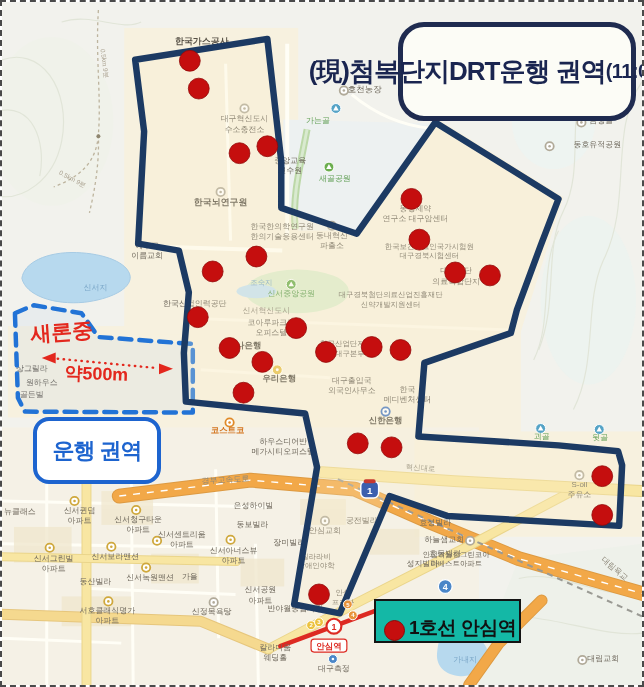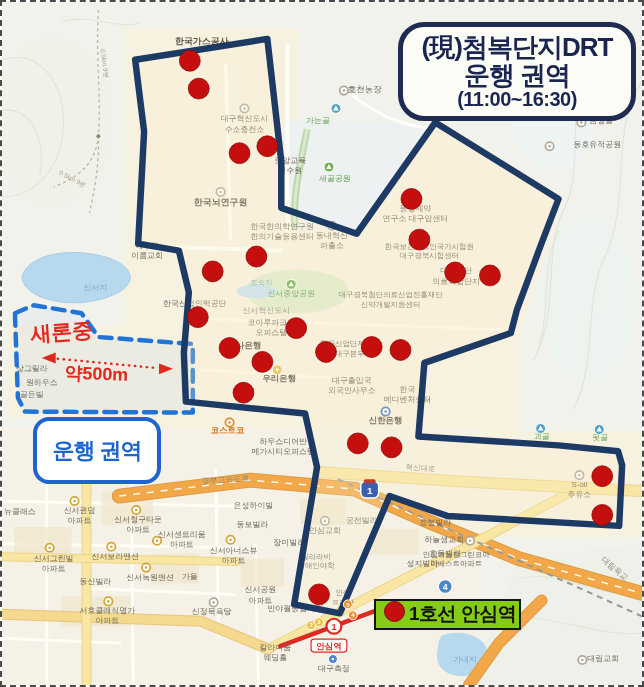--- a/index.html
+++ b/index.html
@@ -2,26 +2,26 @@
 <html><head>
 <meta charset="utf-8">
 <style>
   html,body{margin:0;padding:0;background:#e9e9e9;}
   .stage{position:relative;width:644px;height:687px;margin:0 auto;background:#fff;
     border:2px dashed #4a4a4a;box-sizing:border-box;overflow:hidden;
     font-family:"Liberation Sans","DejaVu Sans",sans-serif;}
   .stage svg{position:absolute;left:0;top:0;}
   .overlay{position:absolute;box-sizing:border-box;}
   .title-box{left:396px;top:20px;width:238px;height:99px;background:#fcfcf6;
-    border:5px solid #1f2b50;border-radius:26px;display:flex;flex-direction:column;
+    border:5px solid #1f2b50;border-radius:26px;display:flex;flex-direction:row;
     align-items:center;justify-content:center;line-height:1.08;z-index:30;}
   .title-line{font-size:26px;font-weight:bold;color:#1a2550;letter-spacing:-1px;white-space:nowrap;}
   .title-time{font-size:20px;font-weight:600;color:#1a2550;letter-spacing:-0.5px;}
-  .legend-box{left:372px;top:597px;width:147px;height:31px;background:#84cc16;
-    border:2.5px solid #141414;display:flex;align-items:flex-start;z-index:30;}
+  .legend-box{left:372px;top:597px;width:147px;height:44px;background:#14b8a6;
+    border:2.5px solid #141414;display:flex;align-items:flex-end;z-index:30;}
   .legend-dot{width:19px;height:19px;border-radius:50%;background:#c50e0e;
     border:1px solid #8f0808;margin-left:8px;flex:0 0 auto;}
   .legend-label{font-size:19px;font-weight:bold;color:#111;margin-left:4px;white-space:nowrap;letter-spacing:-0.5px;}
   .expansion-box{left:31px;top:415px;width:128px;height:67px;background:#ffffff;
     border:4px solid #1d64cf;border-radius:16px;display:flex;flex-direction:column;
     align-items:center;justify-content:center;line-height:1.15;z-index:30;
     box-shadow:0 0 0 2px #ffffff inset;}
   .expansion-line{font-size:22px;font-weight:bold;color:#1d64cf;letter-spacing:-1px;white-space:nowrap;}
 </style>
 </head>

